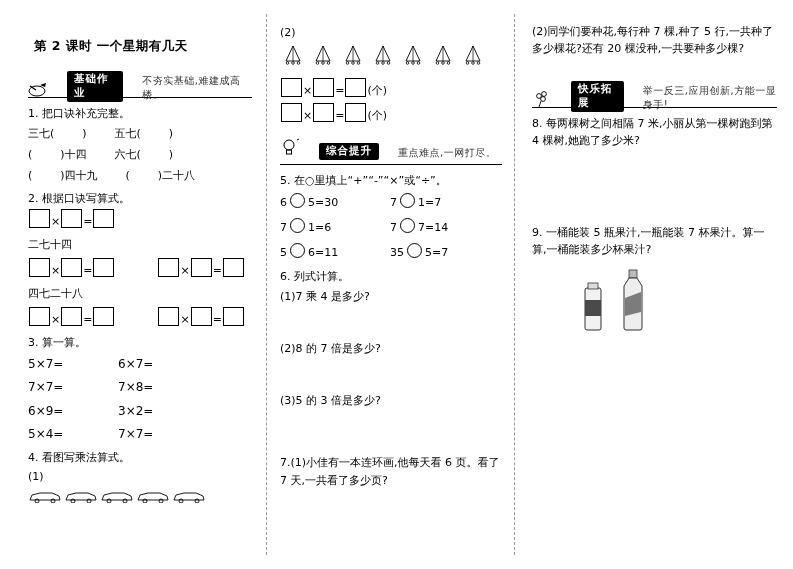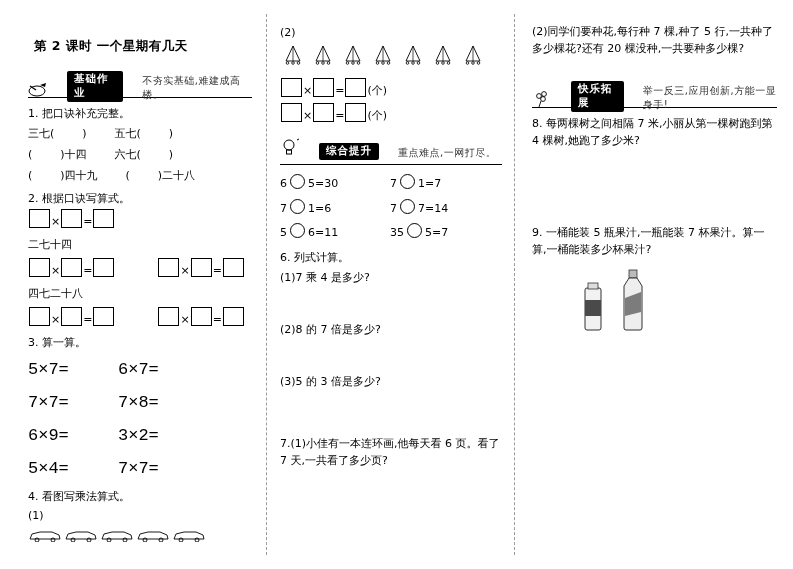--- a/index.html
+++ b/index.html
@@ -15,21 +15,21 @@
   .title{font-size:12.5px;font-weight:bold;letter-spacing:0.5px;margin:14px 0 16px 6px;}
   .secthead{position:relative;margin:2px 0 8px 0;height:18px;}
   .badge{display:inline-block;background:#000;color:#fff;font-size:10.5px;font-weight:bold;padding:1px 7px 2px 7px;border-radius:2px;letter-spacing:1px;}
   .badgewrap{display:flex;align-items:flex-end;gap:19px;}
   .sublabel{font-size:10px;color:#333;letter-spacing:0.5px;}
   .hr{border:0;border-top:1.1px solid #000;margin:2px 0 7px 0;}
   .q{font-size:11px;line-height:1.55;margin:3px 0 2px 0;}
   .line{font-size:11px;line-height:1.9;white-space:pre;}
   .box{display:inline-block;width:19px;height:17px;border:1px solid #000;vertical-align:-3px;margin:0 1px;}
   .boxrow{font-size:11px;line-height:2.1;margin:2px 0;}
-  .eqcol{display:flex;gap:30px;font-size:17px;line-height:1.95;font-family:Liberation Mono, monospace;}
+  .eqcol{display:flex;gap:30px;font-size:12px;line-height:1.95;}
   .eqcol div{min-width:60px;}
   .cars{display:flex;flex-wrap:wrap;gap:2px;margin:2px 0 2px 0;}
   .bells{display:flex;gap:8px;margin:2px 0 8px 2px;}
   .circ{display:inline-block;width:13px;height:13px;border:1px solid #000;border-radius:50%;vertical-align:-2px;margin:0 3px;}
   .fillrow{font-size:11px;line-height:2.25;display:flex;}
   .fillrow .a{width:110px;}
   .spacer8{height:8px;}
   .spacer20{height:20px;}
   .spacer30{height:30px;}
   .spacer40{height:40px;}
@@ -210,20 +210,21 @@
               <rect x="6.5" y="12" width="5" height="4" fill="none" stroke="#000" stroke-width="1"></rect>
               <path d="M17 2 L19 1" stroke="#000" stroke-width="1"></path>
             </svg>
         </span>
         <span class="badge">综合提升</span>
         <span class="sublabel">重点难点,一网打尽。</span>
       </div>
     </div>
     <hr class="hr">
 
+    <div class="q">5. 在○里填上“+”“-”“×”或“÷”。</div>
 
     <div class="fillrow">
       <span class="a">6<span class="circ"></span>5=30</span>
       <span>7<span class="circ"></span>1=7</span>
     </div>
     <div class="fillrow">
       <span class="a">7<span class="circ"></span>1=6</span>
       <span>7<span class="circ"></span>7=14</span>
     </div>
     <div class="fillrow">

